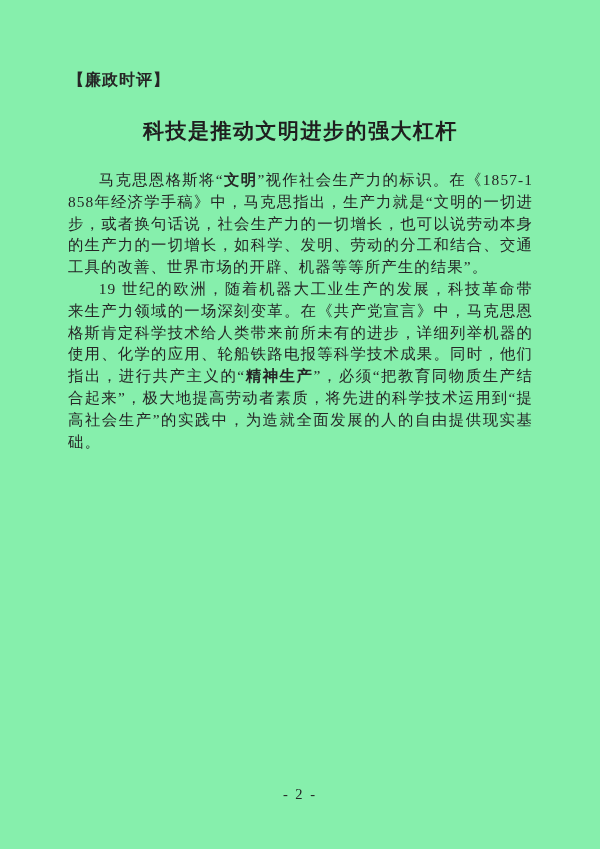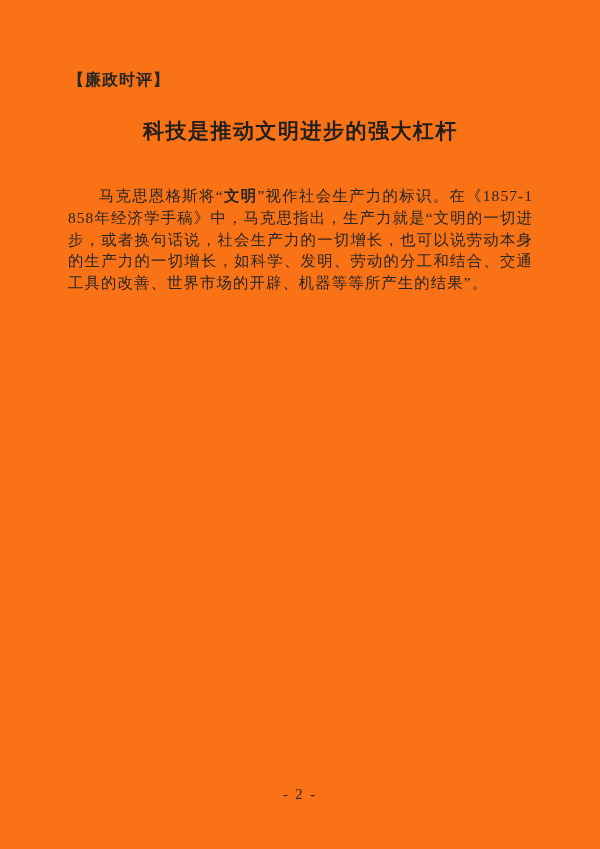--- a/index.html
+++ b/index.html
@@ -4,21 +4,21 @@
 <style>
   html, body {
     margin: 0;
     padding: 0;
     background: #ffffff;
   }
   .page {
     position: relative;
     width: 600px;
     height: 849px;
-    background: #f97316;
+    background: #86efac;
     overflow: hidden;
     box-sizing: border-box;
     font-family: "Liberation Serif", "DejaVu Serif", serif;
     color: #262626;
   }
   .content {
     position: absolute;
     left: 68px;
     top: 70px;
     width: 465px;
@@ -29,21 +29,21 @@
     letter-spacing: 1px;
     color: #262626;
     margin: 0 0 26px 0;
   }
   .doc-title {
     font-size: 21px;
     font-weight: bold;
     text-align: center;
     letter-spacing: 1.5px;
     color: #1f1f1f;
-    margin: 0 0 40px 0;
+    margin: 0 0 24px 0;
   }
   .body-text p {
     margin: 0;
     font-size: 15.4px;
     line-height: 21.8px;
     letter-spacing: 1.1px;
     text-align: justify;
     text-justify: inter-ideograph;
     text-indent: 2em;
     color: #262626;
@@ -65,16 +65,17 @@
 </style>
 </head>
 <body>
 
 <div class="page">
   <div class="content">
     <div class="header-tag">【廉政时评】</div>
     <h1 class="doc-title">科技是推动文明进步的强大杠杆</h1>
     <div class="body-text">
         <p><span>马克思恩格斯将“</span><span class="bold">文明</span><span>”视作社会生产力的标识。在《1857-1858年经济学手稿》中，马克思指出，生产力就是“文明的一切进步，或者换句话说，社会生产力的一切增长，也可以说劳动本身的生产力的一切增长，如科学、发明、劳动的分工和结合、交通工具的改善、世界市场的开辟、机器等等所产生的结果”。</span></p>
+        <p><span>19 世纪的欧洲，随着机器大工业生产的发展，科技革命带来生产力领域的一场深刻变革。在《共产党宣言》中，马克思恩格斯肯定科学技术给人类带来前所未有的进步，详细列举机器的使用、化学的应用、轮船铁路电报等科学技术成果。同时，他们指出，进行共产主义的“</span><span class="bold">精神生产</span><span>”，必须“把教育同物质生产结合起来”，极大地提高劳动者素质，将先进的科学技术运用到“提高社会生产”的实践中，为造就全面发展的人的自由提供现实基础。</span></p>
       </div>
   </div>
   <div class="page-footer">- 2 -</div>
 </div>
 
 </body></html>

